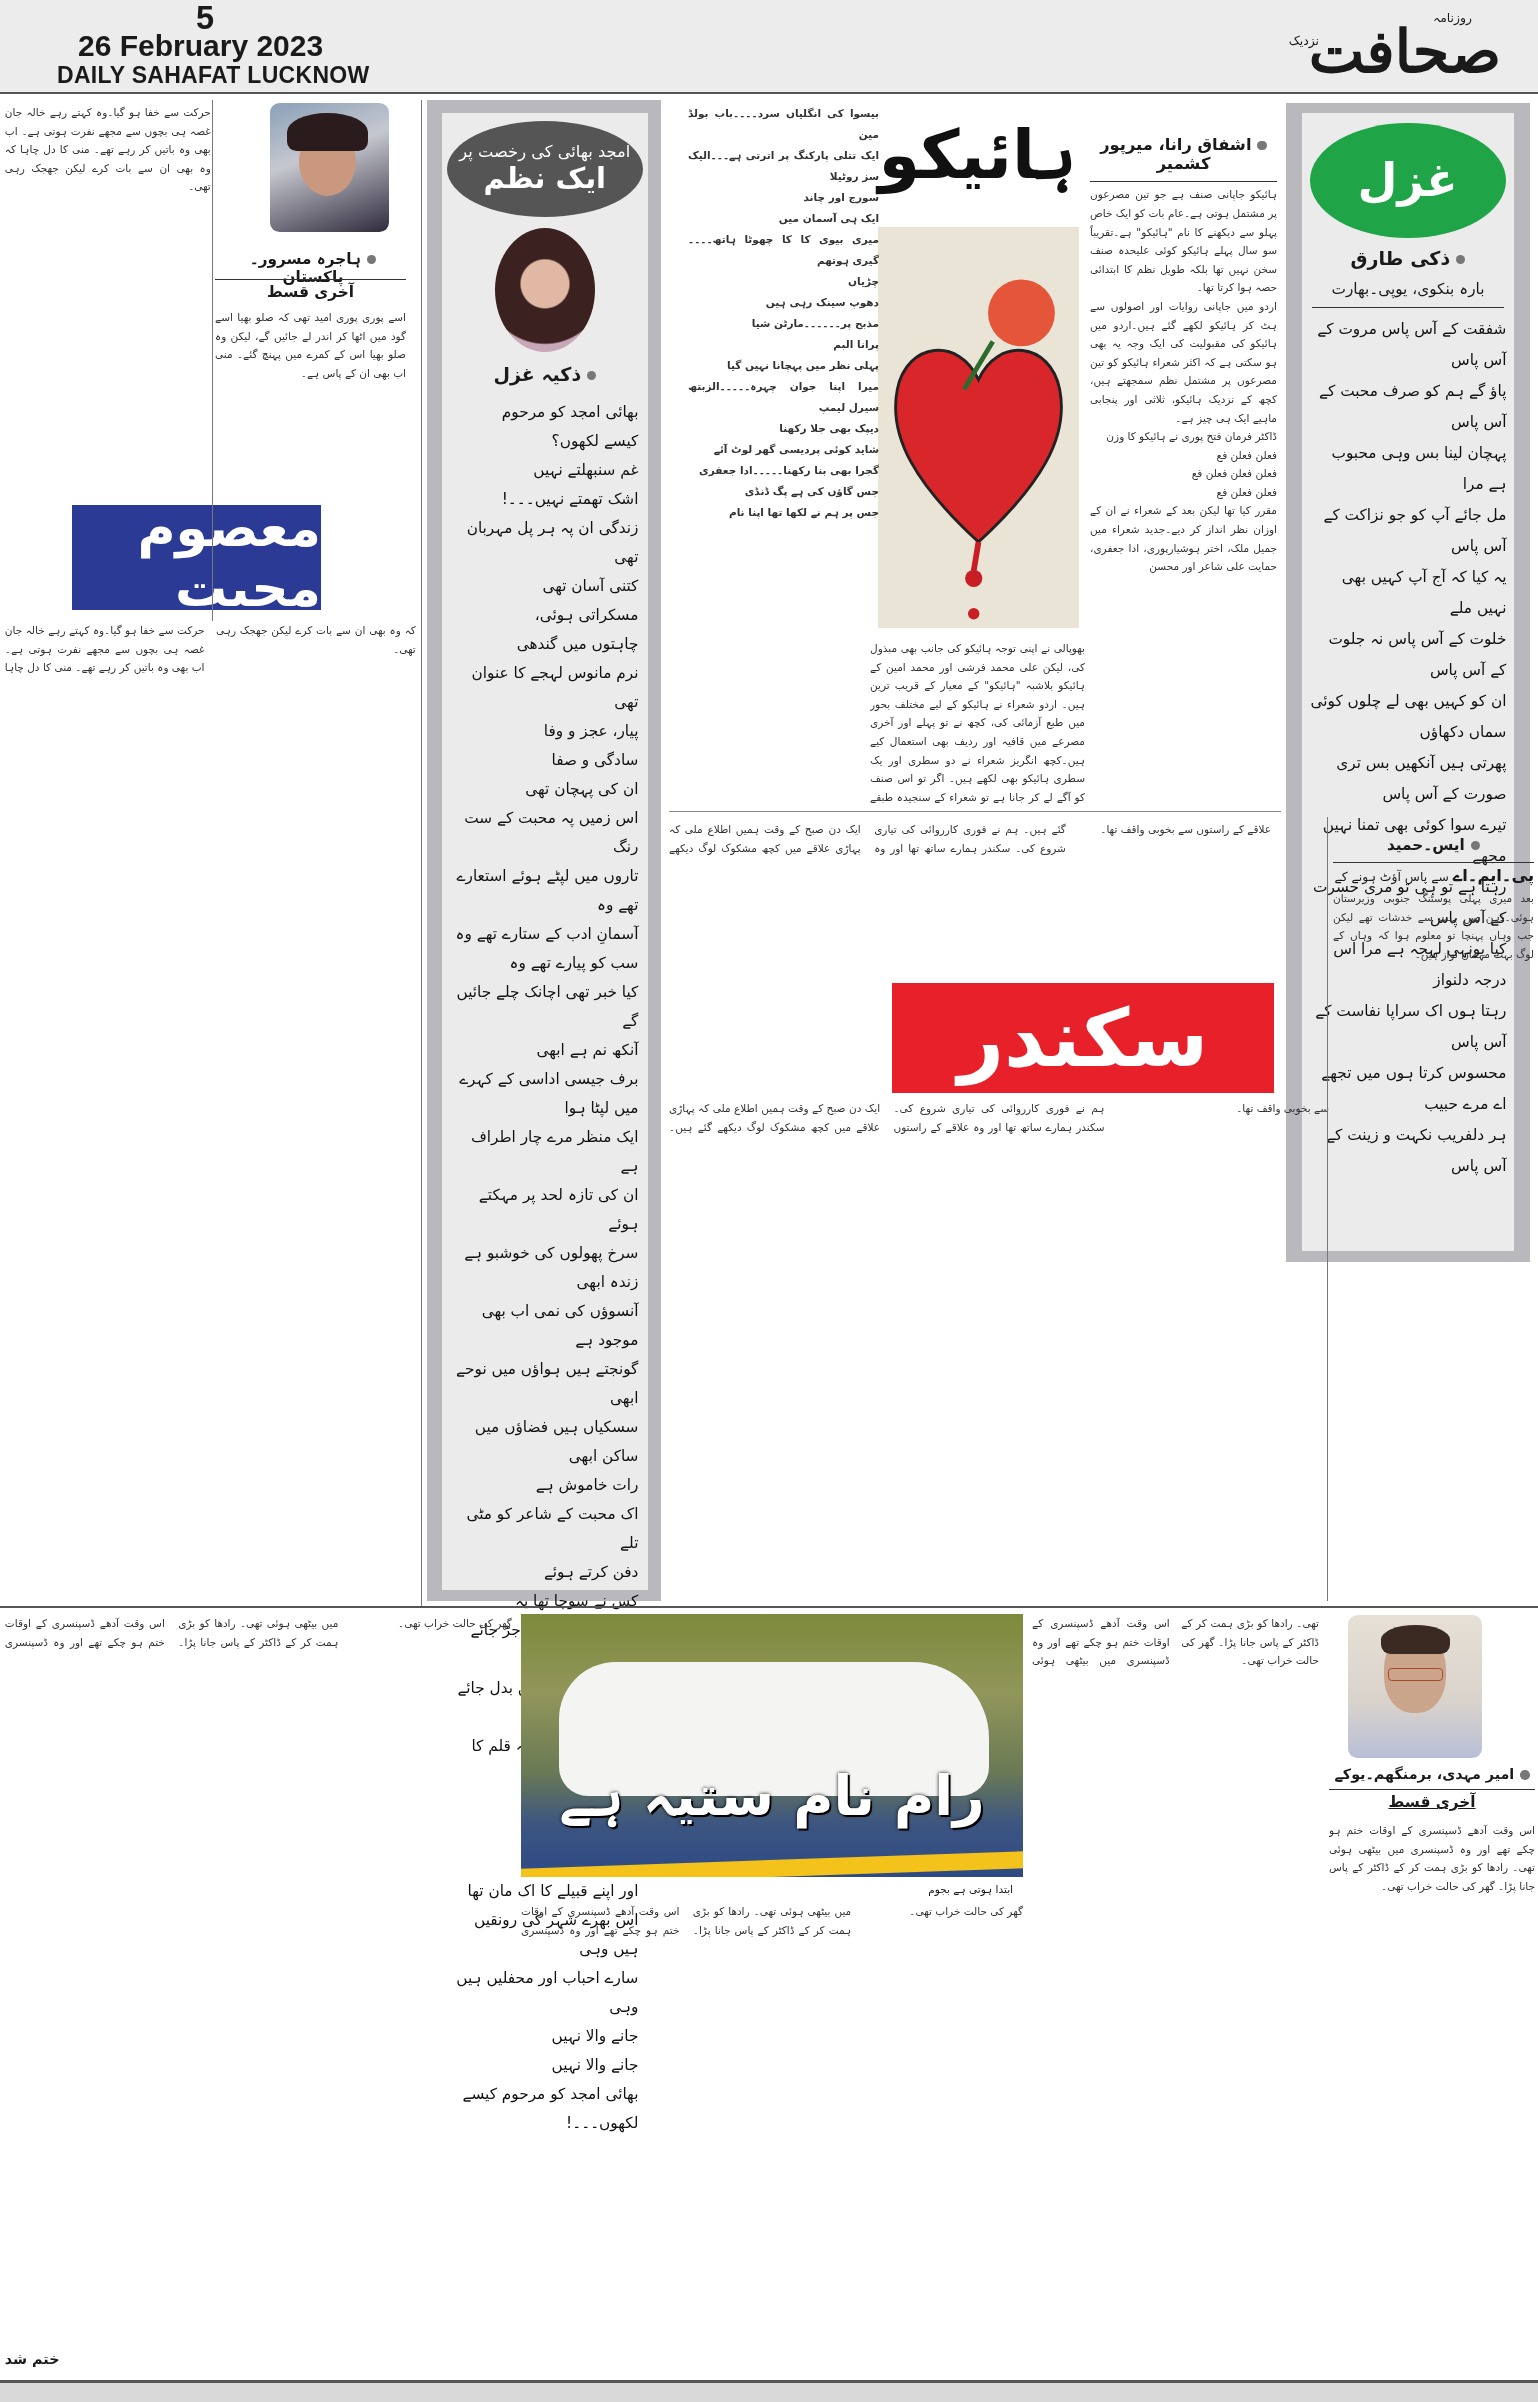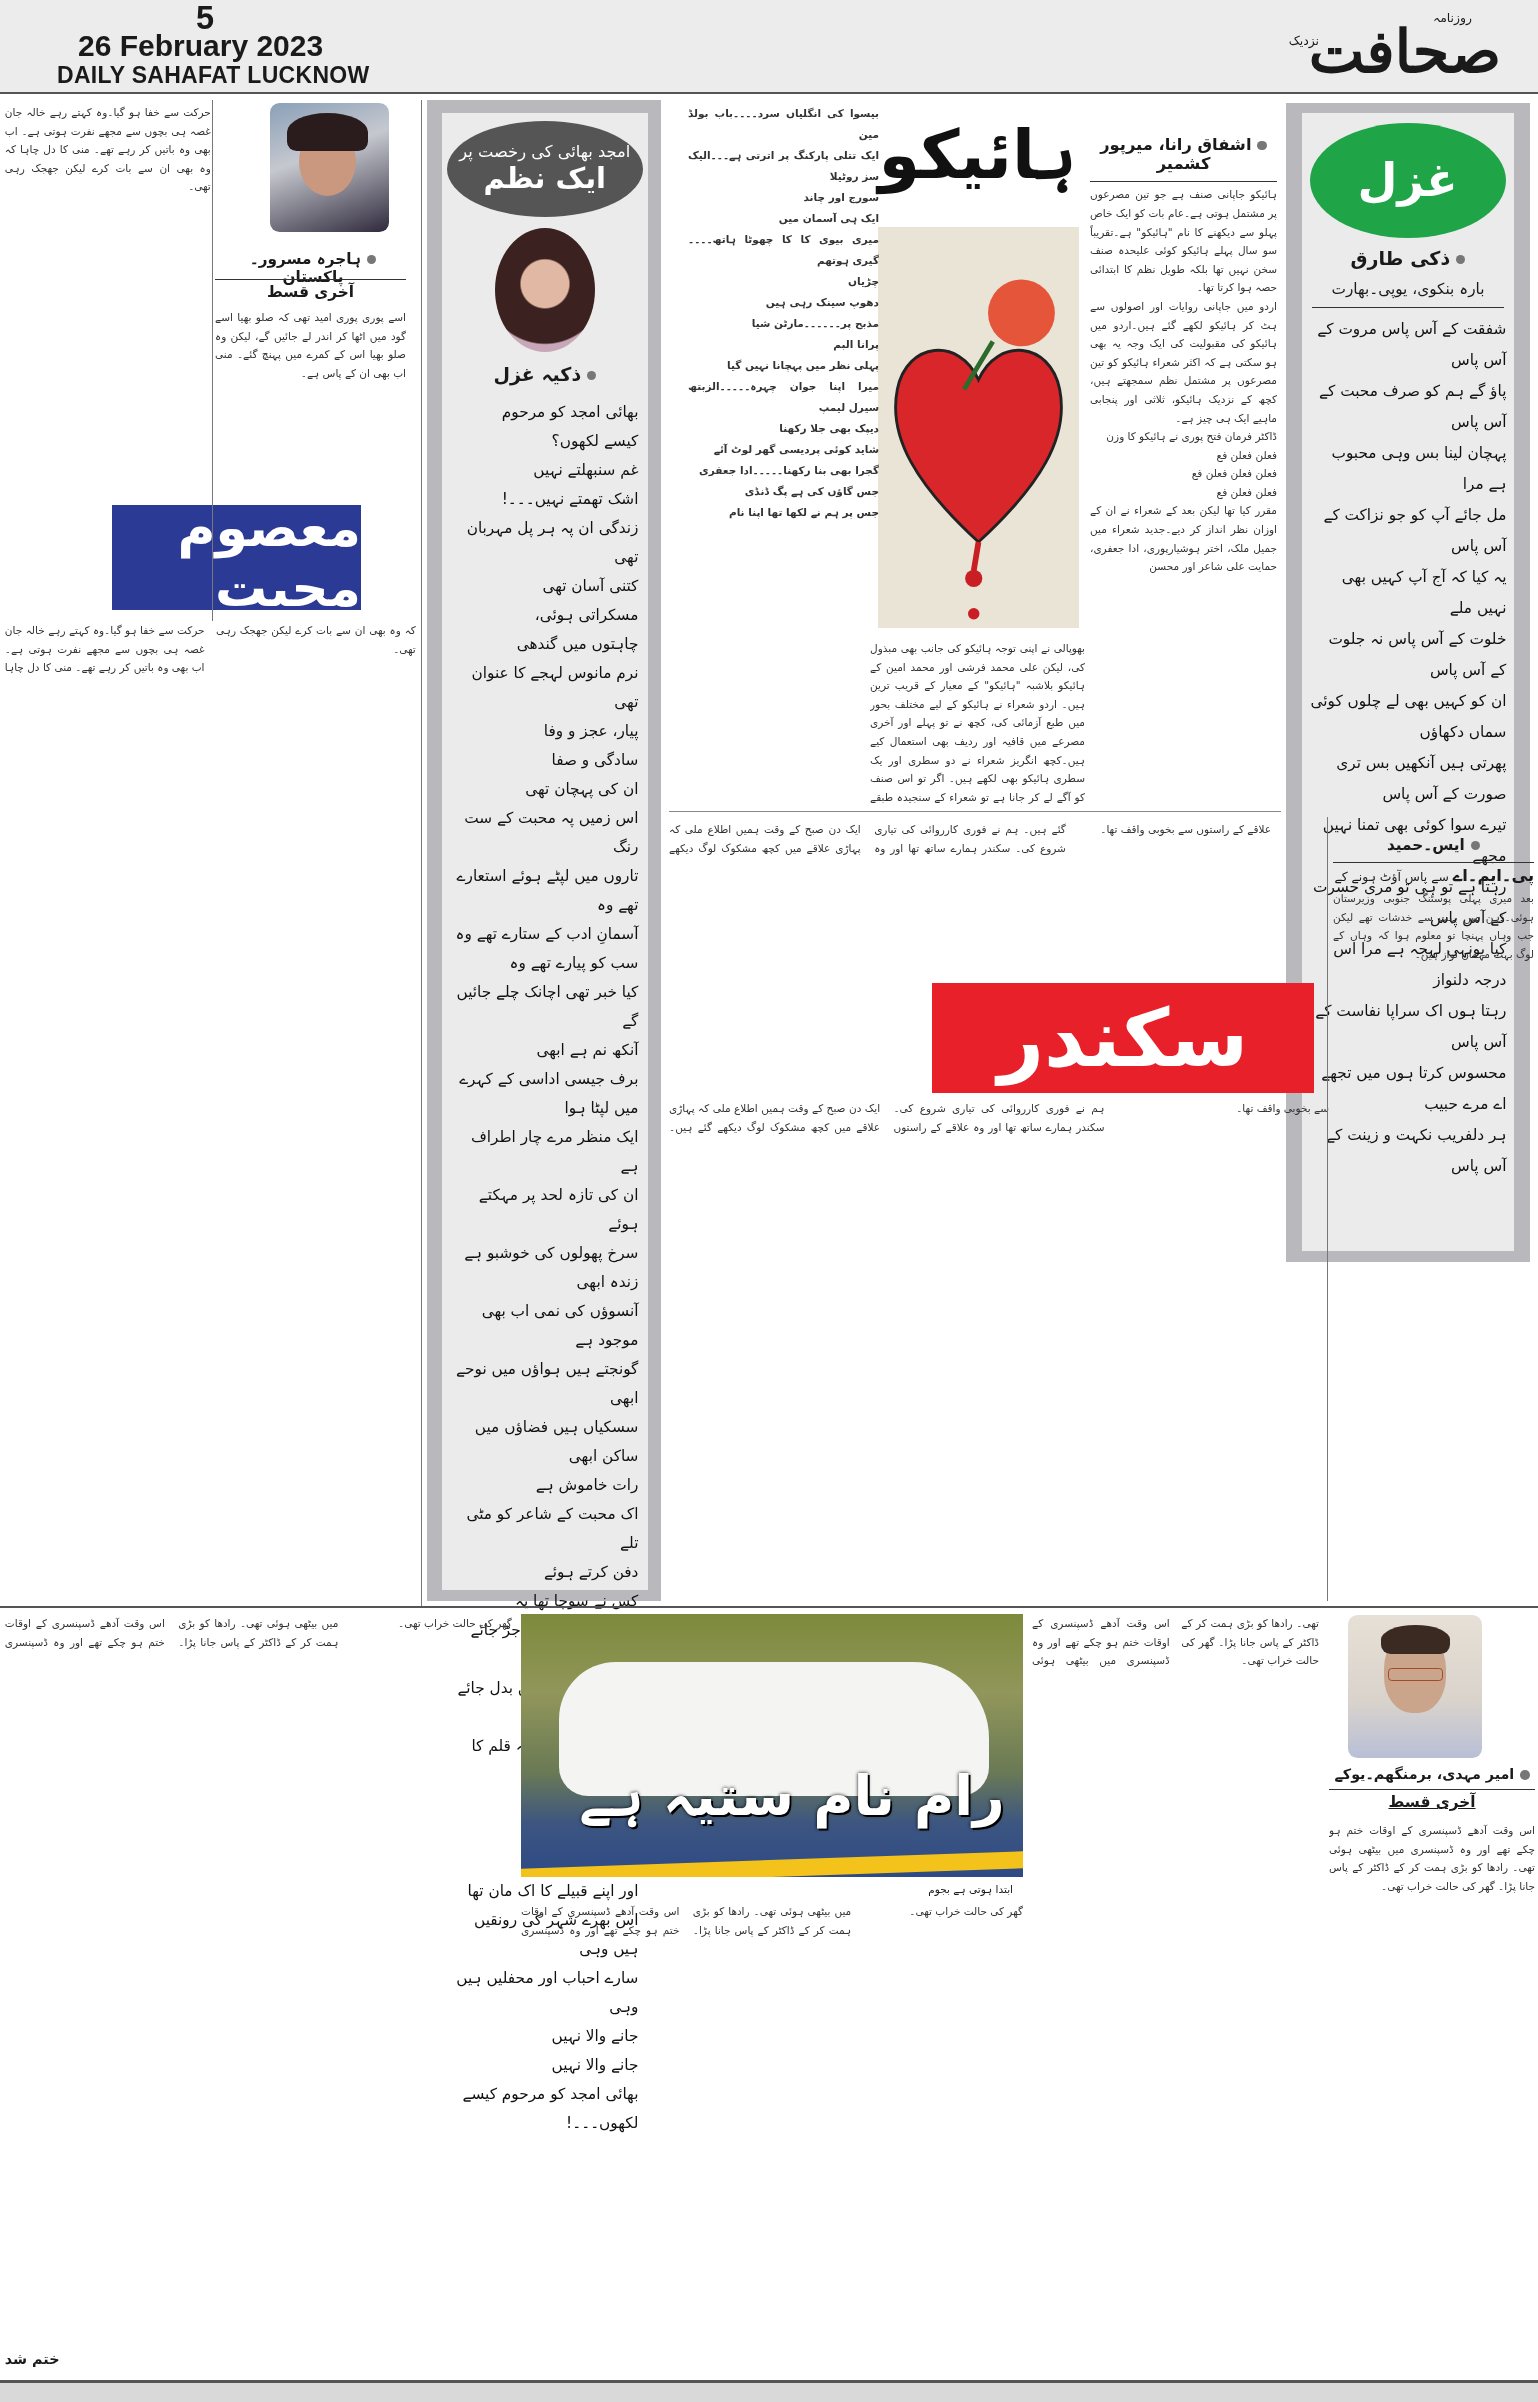--- a/index.html
+++ b/index.html
@@ -15,21 +15,21 @@
   .txt { direction: rtl; text-align: justify; font-size: 10.5px; line-height: 18.6px; color: #333; }
   .vline { position: absolute; width: 1px; background: #777; }
   .hline { position: absolute; height: 1.9px; background: #555; }
   .box-grey { position: absolute; background: #b9b9bd; }
   .box-inner { position: absolute; background: #ebebeb; }
   .oval { position: absolute; border-radius: 50%; display: flex; flex-direction: column; align-items: center; justify-content: center; }
   .byline { direction: rtl; text-align: center; font-size: 19px; font-weight: bold; }
   .byline .dot { display: inline-block; width: 9.6px; height: 9.6px; background: #777; border-radius: 50%; margin-left: 5.7px; vertical-align: middle; }
   .poem { direction: rtl; text-align: right; font-size: 16.3px; line-height: 32px; color: #111; }
   .photo { position: absolute; border-radius: 9.6px; overflow: hidden; }
-  .banner { position: absolute; display: flex; align-items: center; justify-content: center; color: #fff; font-weight: bold; direction: rtl; margin-left: 40px; }
+  .banner { position: absolute; display: flex; align-items: center; justify-content: center; color: #fff; font-weight: bold; direction: rtl; }
   .tag { direction: rtl; text-align: center; font-weight: bold; font-size: 15.3px; }
   .greybar { position: absolute; left: 0; width: 1539px; background: #d9d9d9; }
 </style>
 </head>
 <body>
 
 <div class="header">
   <div class="page-no">5</div>
   <div class="date">26 February 2023</div>
   <div class="paper-en">DAILY SAHAFAT LUCKNOW</div>

